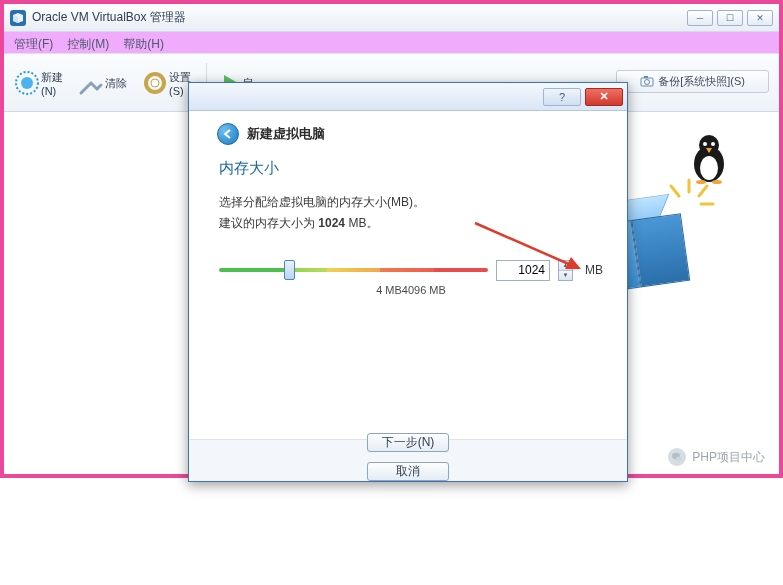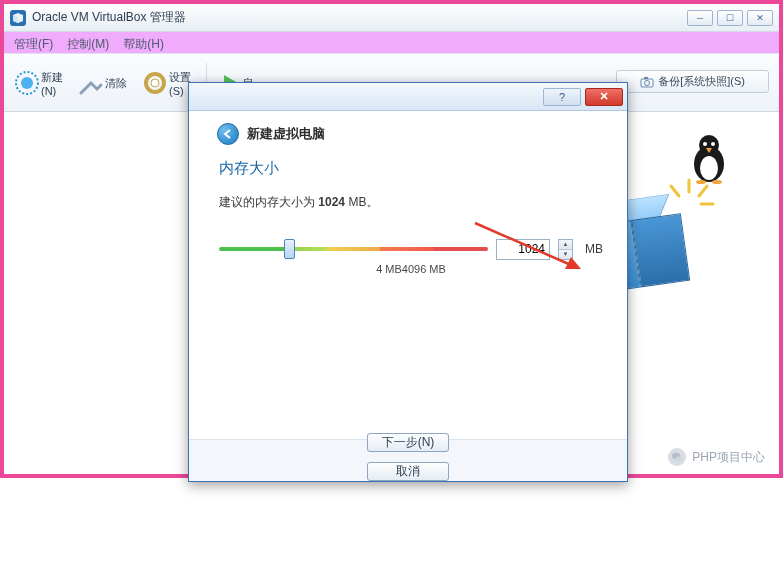--- a/index.html
+++ b/index.html
@@ -56,21 +56,21 @@
   .tool-item {
     display:flex; align-items:center;
     width:58px; padding:3px 2px; cursor:pointer;
     border:1px solid transparent; border-radius:3px;
   }
   .tool-icon { width:28px; height:28px; display:flex; align-items:center; justify-content:center; }
   .tool-label { font-size:11px; color:#2c3e50; margin-top:2px; }
   .tool-sep { width:1px; height:40px; background:#d2dbe6; margin:0 4px; }
   .snapshot-btn {
     position:absolute; right:10px; top:16px;
-    display:flex; align-items:center; gap:4px;
+    display:flex; gap:4px;
     padding:3px 23px; border:1px solid #c3cedd; border-radius:3px;
     background:linear-gradient(#fdfefe,#ecf1f7); font-size:11px; color:#3a4a5b;
     cursor:pointer;
   }
   .snapshot-icon { width:14px; height:14px; }
 
   .main-body {
     height:calc(100% - 28px - 22px - 58px);
     display:flex;
   }
@@ -325,20 +325,21 @@
       <div class="dlg-header-row">
         <div class="back-circle">
           <svg width="12" height="12" viewBox="0 0 12 12">
               <path d="M8 2 L3 6 L8 10" fill="none" stroke="#fff" stroke-width="2"></path>
             </svg>
         </div>
         <span class="dlg-header-text">新建虚拟电脑</span>
       </div>
 
       <div class="section-title">内存大小</div>
+      <div class="desc-text">选择分配给虚拟电脑的内存大小(MB)。</div>
       <div class="desc-text">
         <span>建议的内存大小为 </span><b>1024</b><span> MB。</span>
       </div>
 
       <div class="slider-row">
         <div class="slider-track-wrap">
           <div class="slider-track"></div>
           <div class="slider-thumb"></div>
         </div>
         <input class="mem-value" value="1024" style="">

